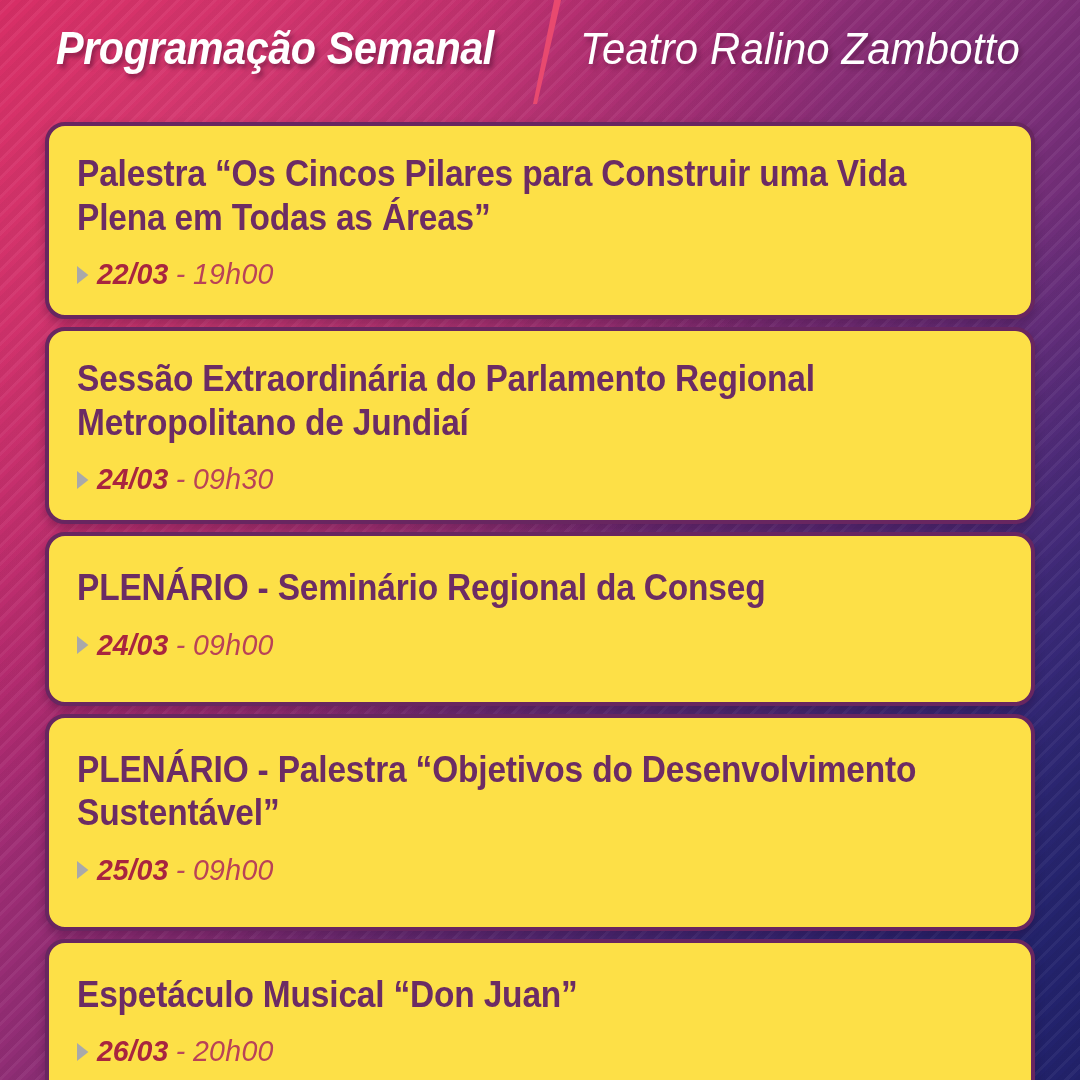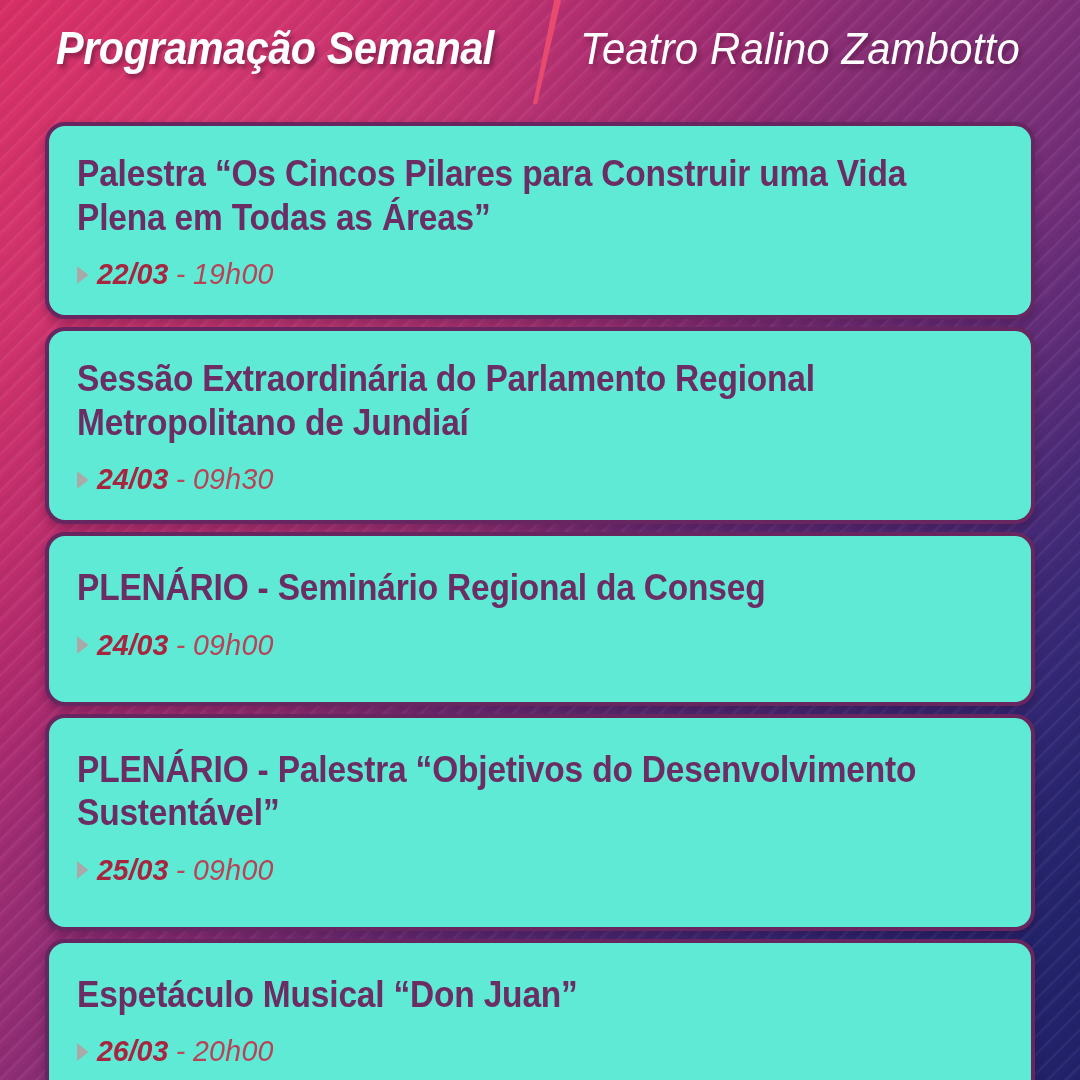--- a/index.html
+++ b/index.html
@@ -124,21 +124,21 @@
     position:absolute;
     left:45px;
     top:122px;
     width:990px;
     display:flex;
     flex-direction:column;
     gap:8px;
   }
 
   .event-card {
-    background:#5eead4;
+    background:#fde047;
     border:4px solid #682660;
     border-radius:20px;
     padding:26px 28px 22px 28px;
     box-shadow:0 5px 10px rgba(40,5,40,0.28);
     position:relative;
   }
 
   .event-title {
     color:#6c2c64;
     font-size:36px;

